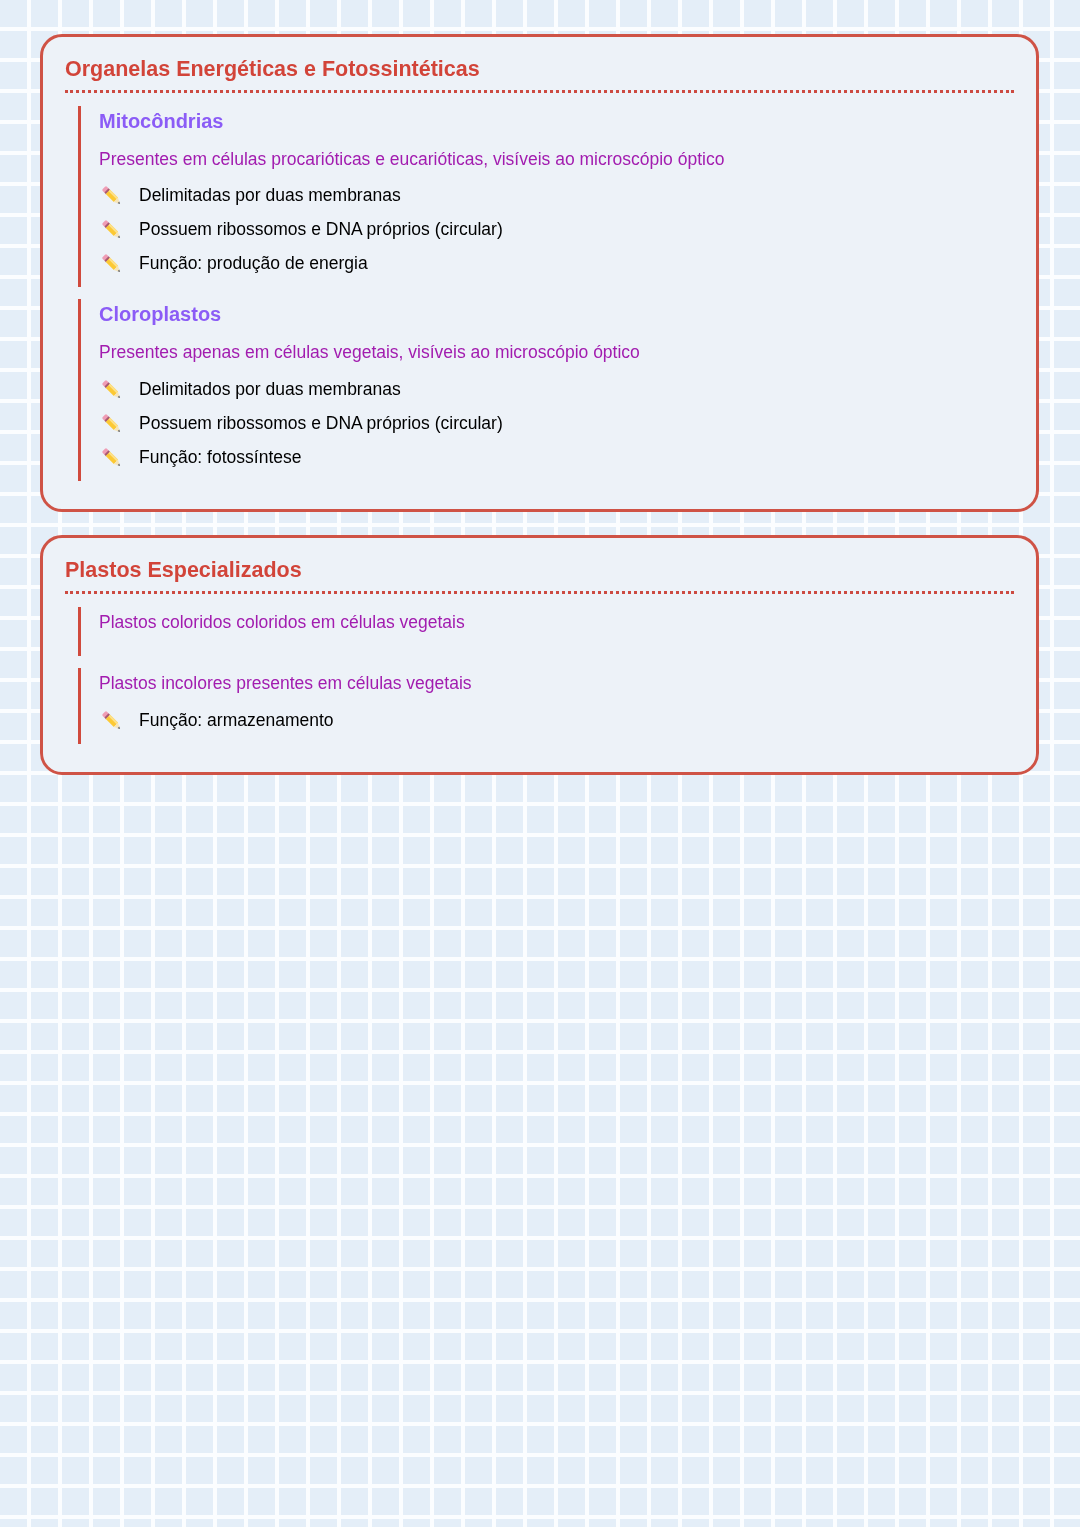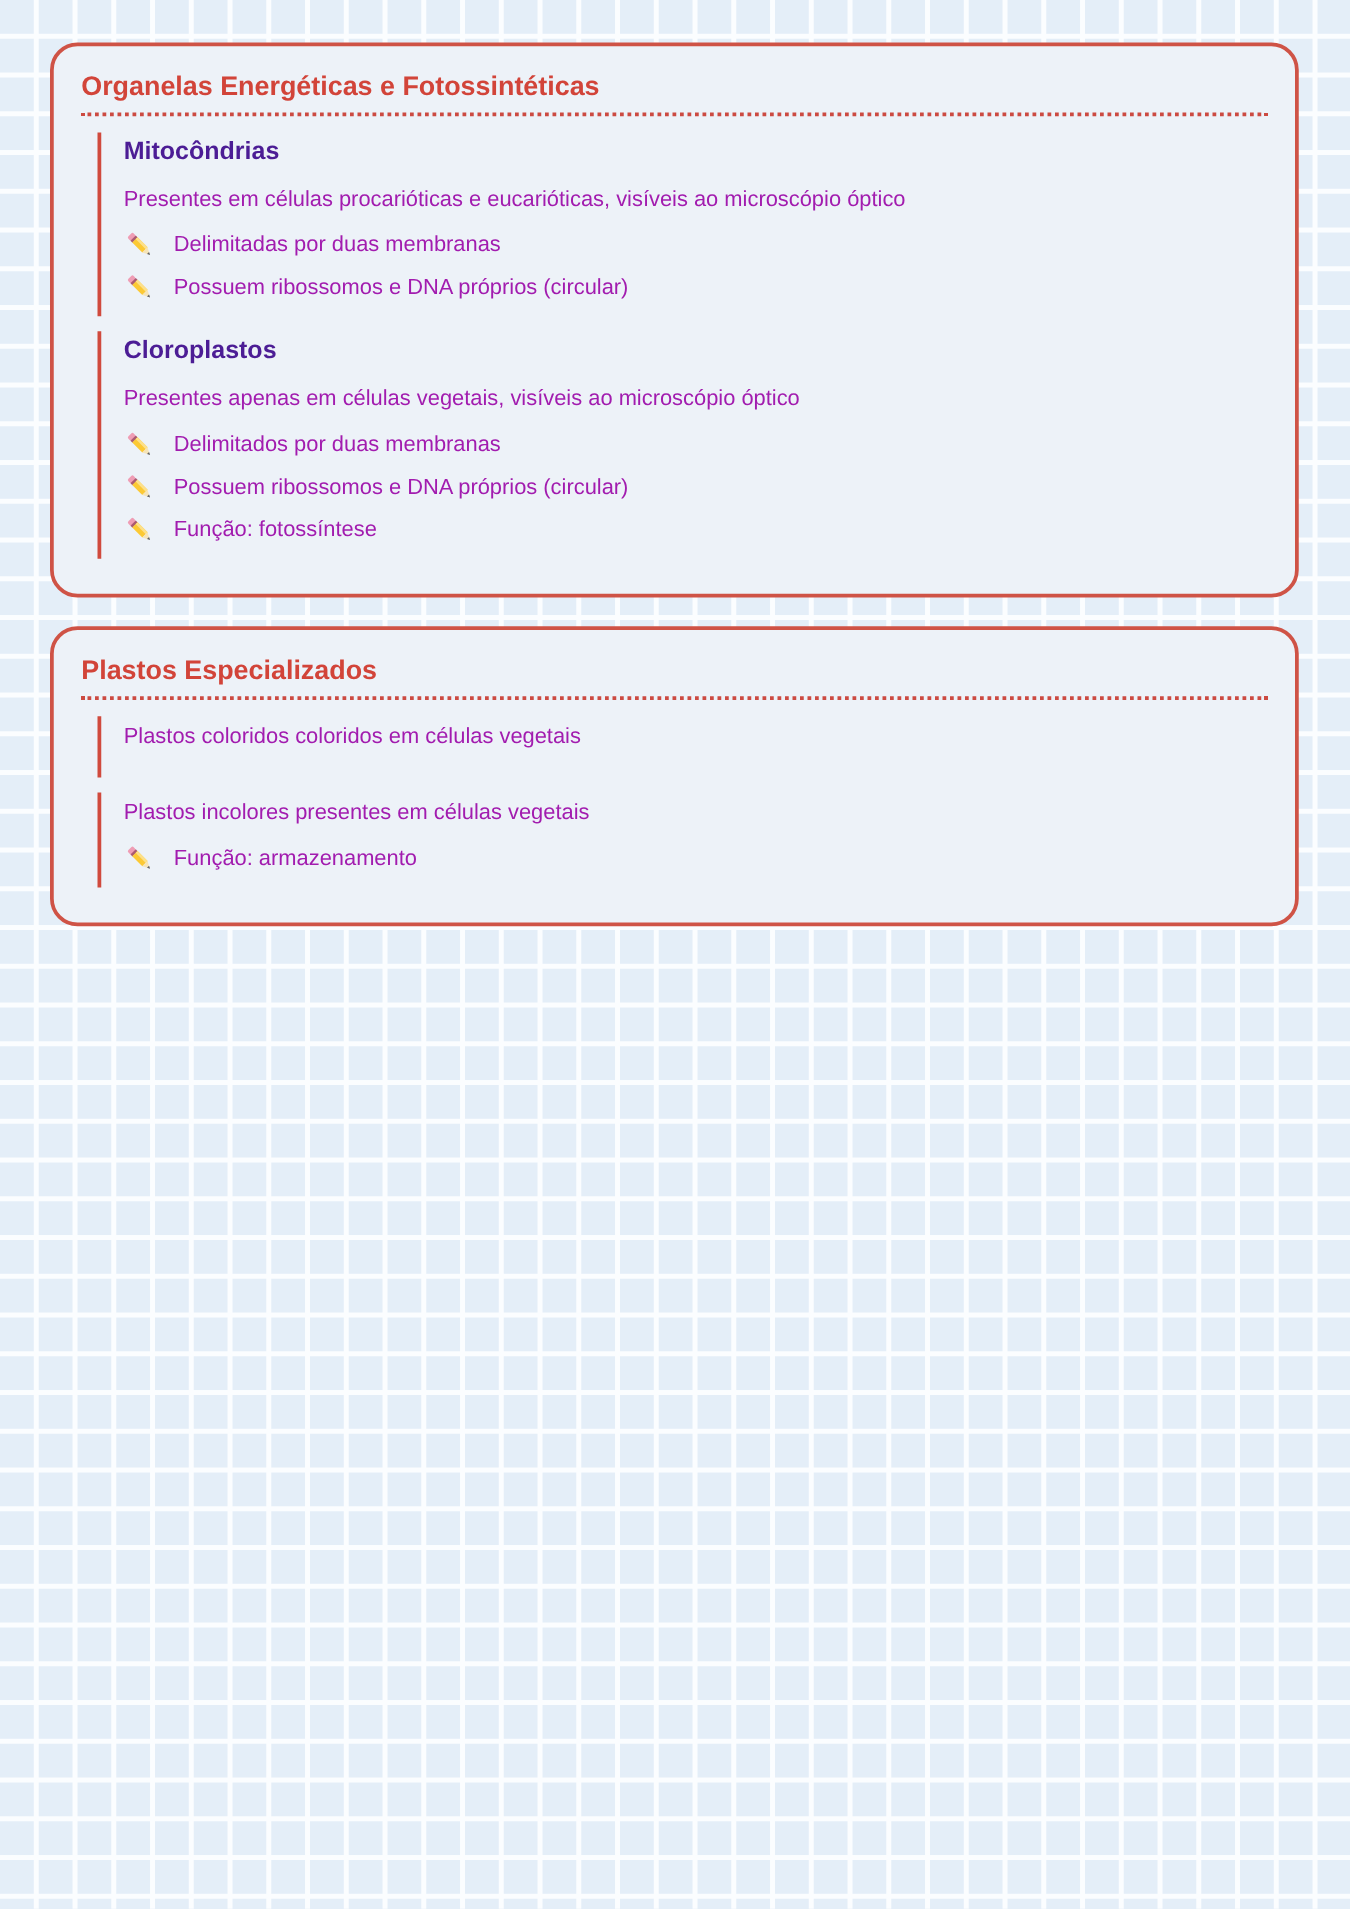--- a/index.html
+++ b/index.html
@@ -38,21 +38,21 @@
     border-bottom: 3px dotted #cc4a41;
     margin-bottom: 13px;
   }
   .section {
     border-left: 3.5px solid #d04a3d;
     margin-left: 13px;
     padding: 3px 0 10px 18px;
   }
   .section + .section { margin-top: 12px; }
   .section-heading {
-    color: #4c1d95;
+    color: #8b5cf6;
     font-size: 20px;
     font-weight: 700;
     line-height: 1.25;
     margin: 0 0 13px 0;
   }
   .section-desc {
     color: #a21caf;
     font-size: 17.5px;
     line-height: 1.4;
     margin: 0 0 12px 0;
@@ -67,21 +67,21 @@
   .bullet .icon-wrap {
     width: 25px;
     height: 25px;
     flex: none;
     margin-right: 15px;
     display: flex;
     align-items: center;
     justify-content: center;
   }
   .bullet .text {
-    color: #a21caf;
+    color: #000000;
     font-size: 17.5px;
     line-height: 1.35;
   }
 </style>
 </head>
 <body>
 
 <svg width="0" height="0" style="position:absolute">
   <defs>
     <g id="pencil">
@@ -114,20 +114,28 @@
             </span>
           <span class="text">Delimitadas por duas membranas</span>
         </div>
         <div class="bullet">
           <span class="icon-wrap">
               <svg width="24" height="24" viewBox="0 0 24 24">
                 <use href="#pencil"></use>
               </svg>
             </span>
           <span class="text">Possuem ribossomos e DNA próprios (circular)</span>
+        </div>
+        <div class="bullet">
+          <span class="icon-wrap">
+              <svg width="24" height="24" viewBox="0 0 24 24">
+                <use href="#pencil"></use>
+              </svg>
+            </span>
+          <span class="text">Função: produção de energia</span>
         </div>
       </div>
     </div>
 
     <div class="section">
       <div class="section-heading">Cloroplastos</div>
       <div class="section-desc">Presentes apenas em células vegetais, visíveis ao microscópio óptico</div>
       <div class="bullet-list">
         <div class="bullet">
           <span class="icon-wrap">

